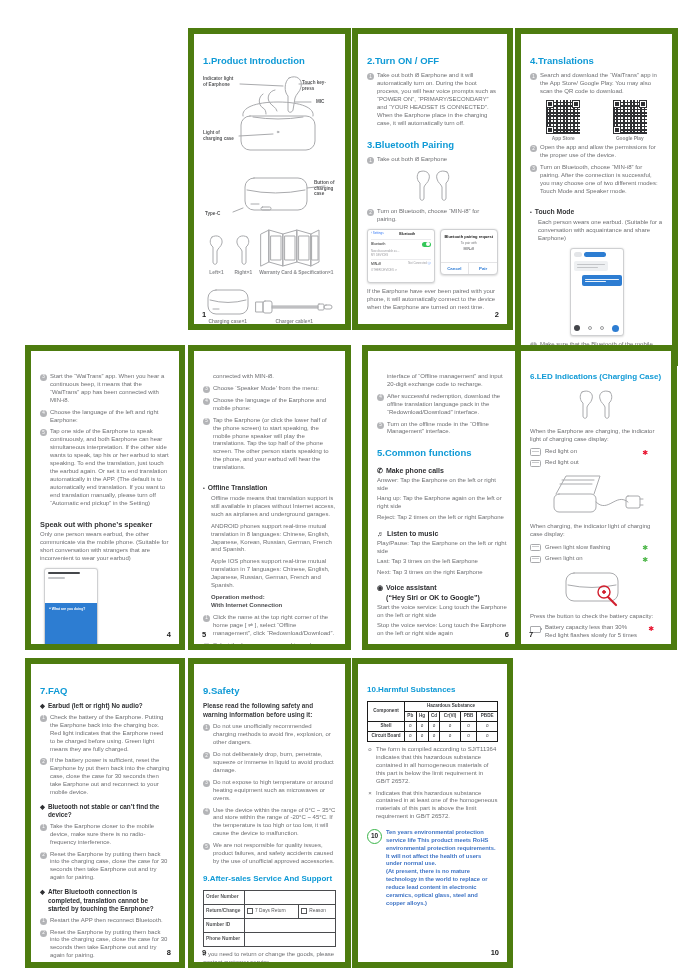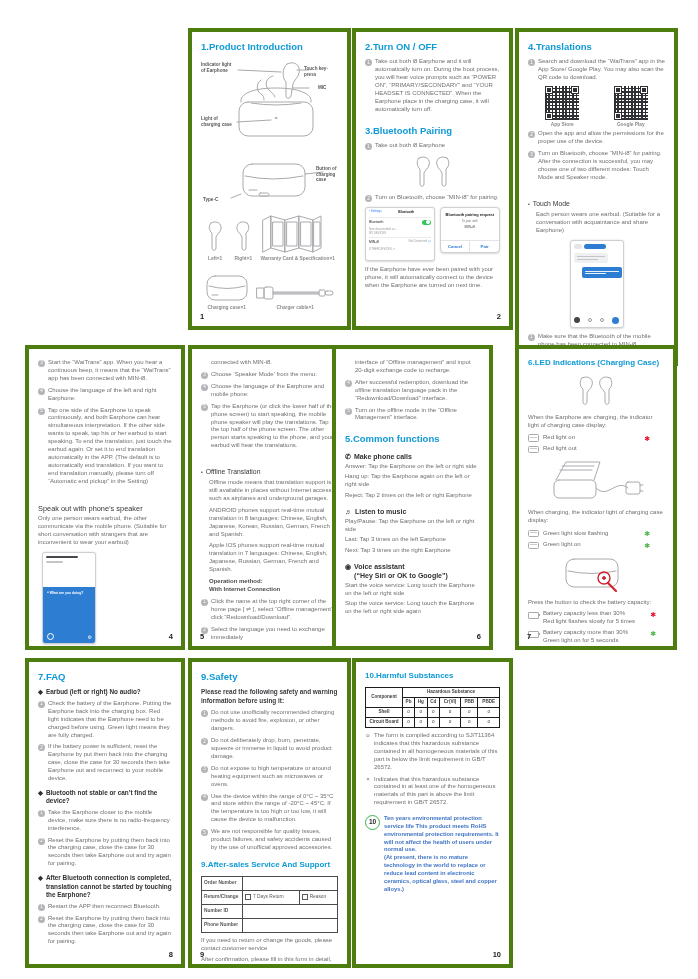--- a/index.html
+++ b/index.html
@@ -1,26 +1,26 @@
 <!DOCTYPE html>
 <html><head>
 <meta charset="utf-8">
 <style>
   html,body{margin:0;padding:0;background:#fff;}
   body{width:698px;height:979px;position:relative;font-family:"Liberation Sans",sans-serif;-webkit-text-size-adjust:none;}
   .sheet{position:absolute;inset:0;background:#fff;}
-  .page{position:absolute;background:#fff;border:4px solid #4d7c0f;box-sizing:border-box;padding:10px 9px;overflow:hidden;
+  .page{position:absolute;background:#fff;border:6px solid #4d7c0f;box-sizing:border-box;padding:22px 9px;overflow:hidden;
         font-size:6px;line-height:1.32;color:#6e6f72;}
   .h{color:#0f9ad6;font-weight:bold;font-size:9.5px;line-height:1.1;margin:0 0 6px;}
   .h.sm{font-size:8px;}
   .itm{display:flex;gap:3px;margin:0 0 4px;}
   .n{flex:none;width:7px;height:7px;border-radius:50%;background:#b3b4b7;color:#fff;font-size:4.6px;display:flex;
      align-items:center;justify-content:center;margin-top:1px;}
   .t{flex:1;}
-  .bsub{color:#353638;font-weight:normal;font-size:6.8px;margin:18px 0 2px;display:flex;gap:3px;align-items:center;}
+  .bsub{color:#353638;font-weight:bold;font-size:6.8px;margin:12px 0 2px;display:flex;gap:3px;align-items:center;}
   .bsub .mark{color:#353638;font-size:5px;}
   .body-p{margin:0 0 4px;}
   .pageno{position:absolute;bottom:4px;font-weight:bold;color:#1c1c1c;font-size:7.5px;}
   .pl{left:8px;}.pr{right:8px;}
   .cap{font-size:4.8px;font-weight:bold;color:#8a8b8e;text-align:center;margin-top:2px;}
   svg.art{display:block;}
   svg.art path,svg.art rect,svg.art circle,svg.art ellipse,svg.art line{stroke:#a9aaad;fill:none;stroke-width:1;
      stroke-linecap:round;stroke-linejoin:round;}
   
   .cover-title{margin-top:38px;text-align:center;color:#77787b;font-size:13px;font-weight:bold;letter-spacing:0.2px;}
@@ -400,21 +400,21 @@
         <span class="n">2</span>
       <span class="t">Select the language you need to exchange immediately</span>
       </div>
     <div class="itm">
         <span class="n">3</span>
       <span class="t">If the remaining translation coins is insufficient, you can recharge directly. If you have “Offline Trans (on Coin Card)”, please select “Redeem coin card” in the</span>
       </div>
     <span class="pageno pl">5</span>
   </section>
 
-  <section class="page" style="left:332px;top:345px;width:161px;height:305px">
+  <section class="page" style="left:362px;top:345px;width:161px;height:305px">
     <p class="body-p" style="margin-left:10px">interface of “Offline management” and input 20-digit exchange code to recharge.</p>
     <div class="itm">
         <span class="n">4</span>
       <span class="t">After successful redemption, download the offline translation language pack in the “Redownload/Download” interface.</span>
       </div>
     <div class="itm">
         <span class="n">5</span>
       <span class="t">Turn on the offline mode in the “Offline Management” interface.</span>
       </div>
     <div class="h" style="margin-top:12px">5.Common functions</div>

